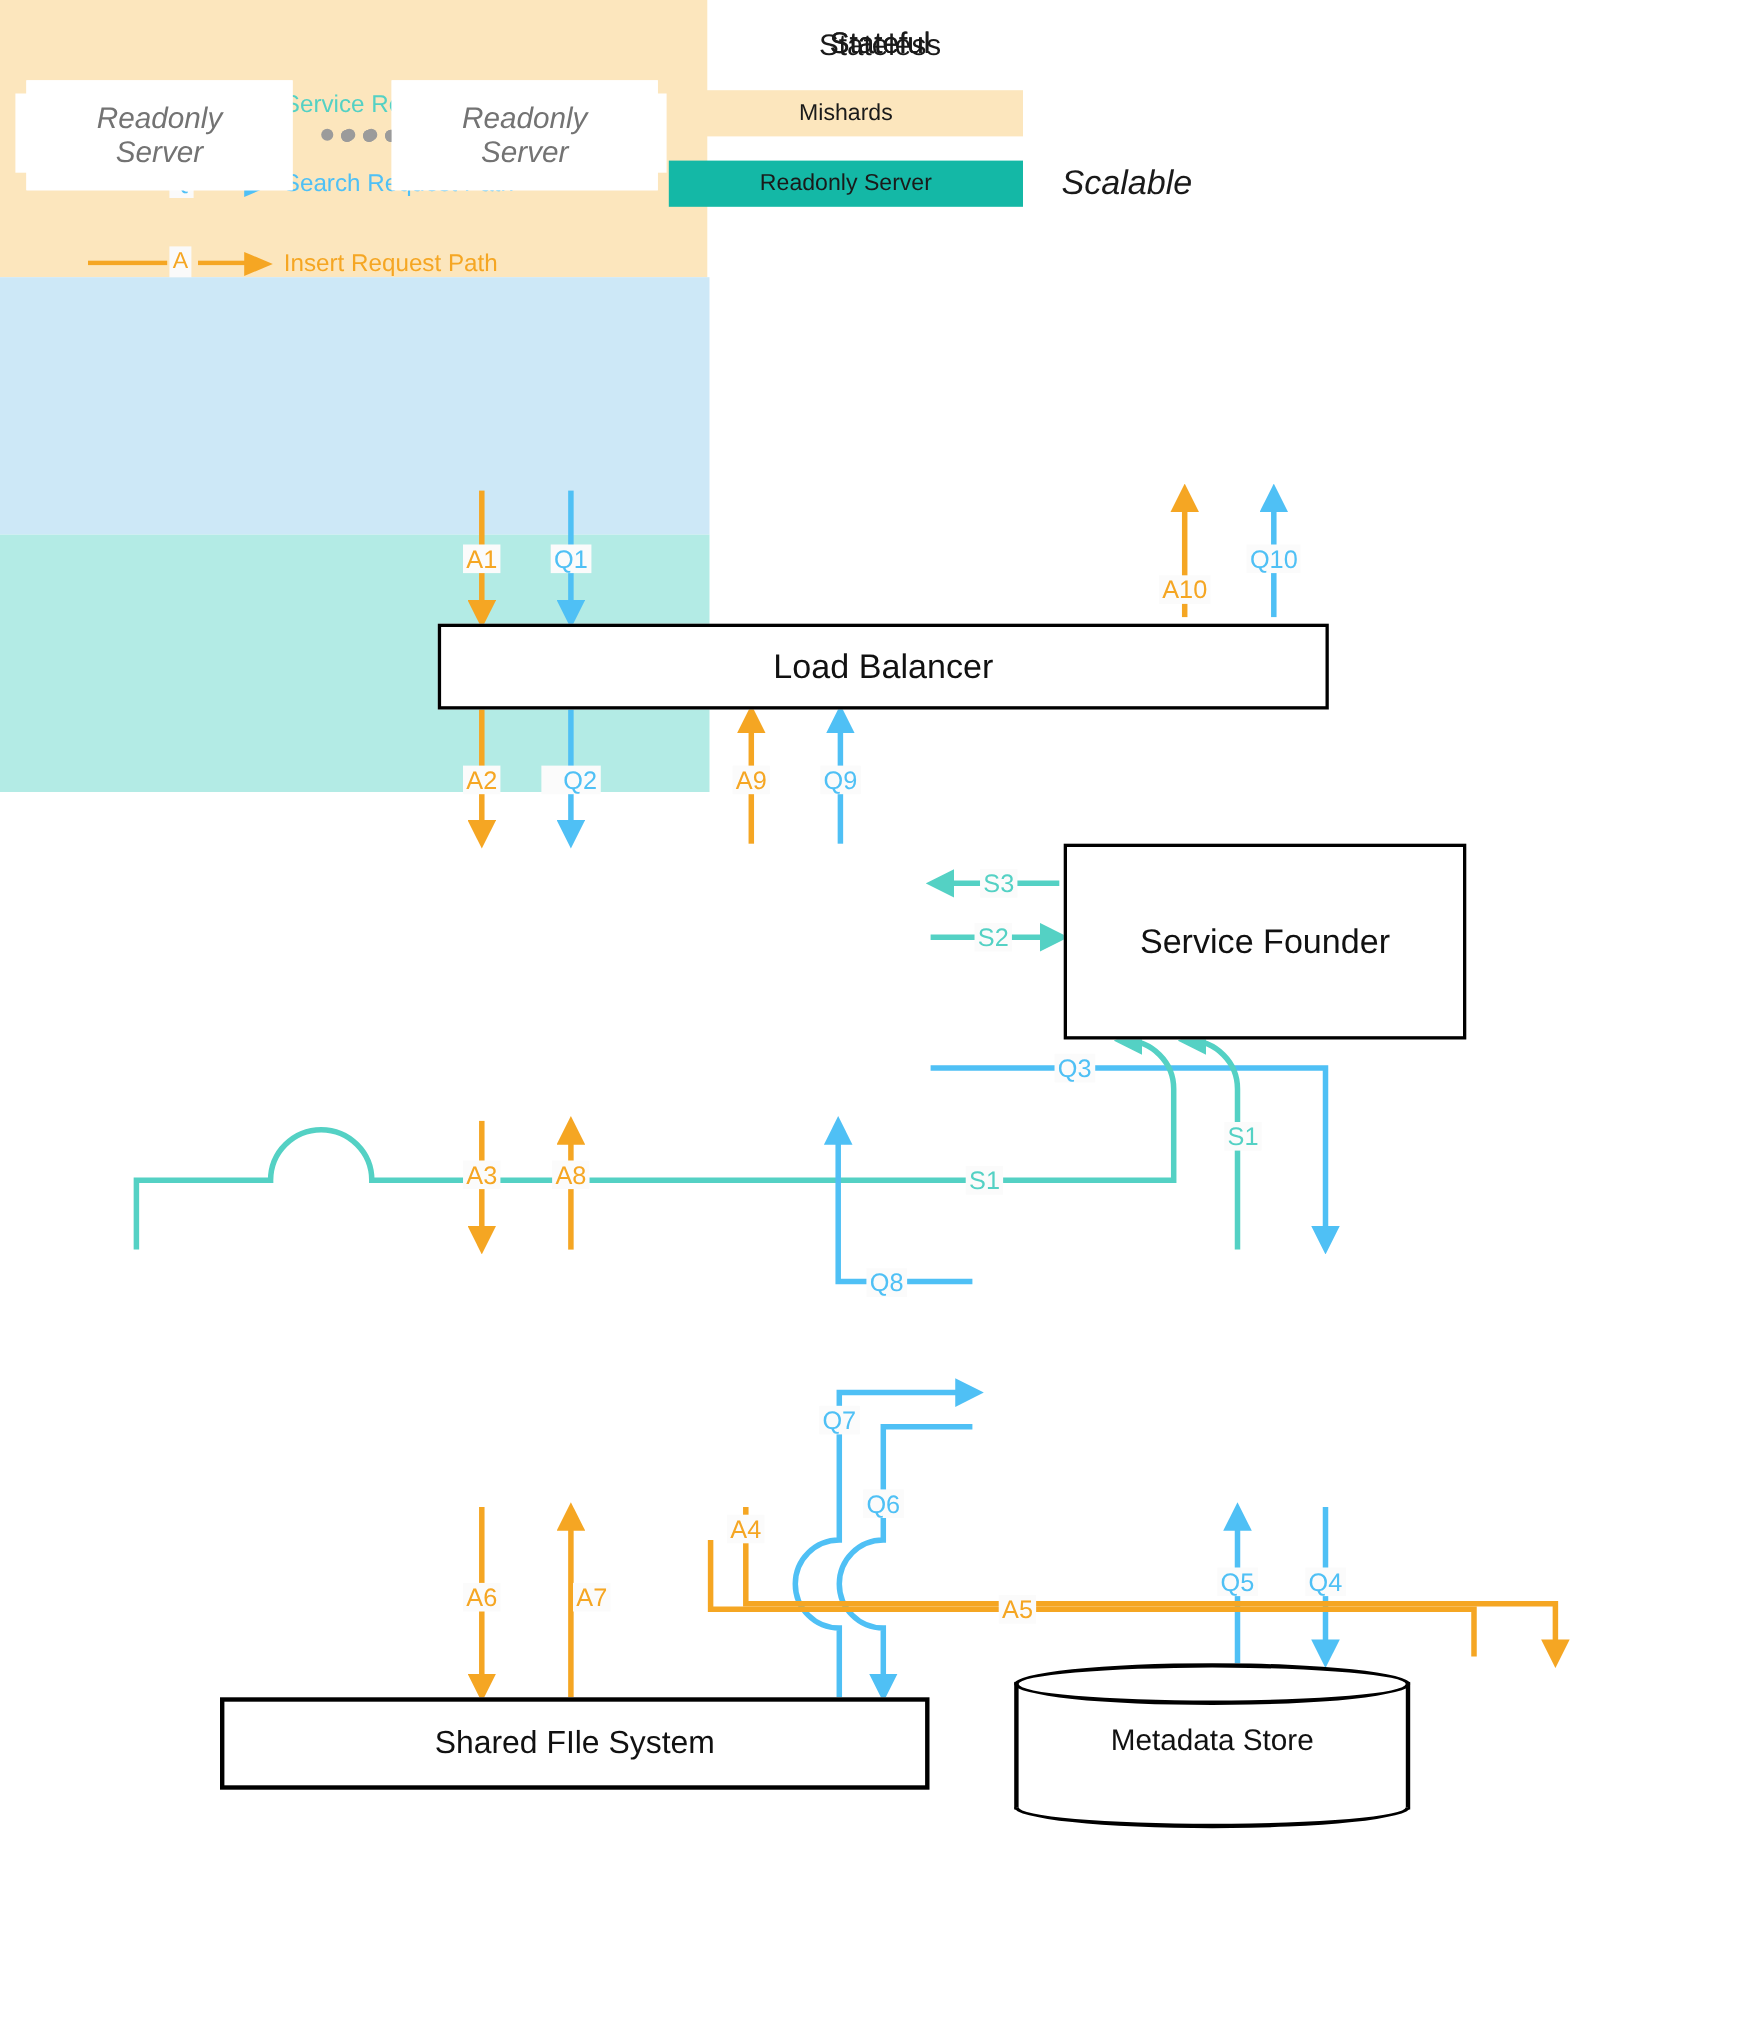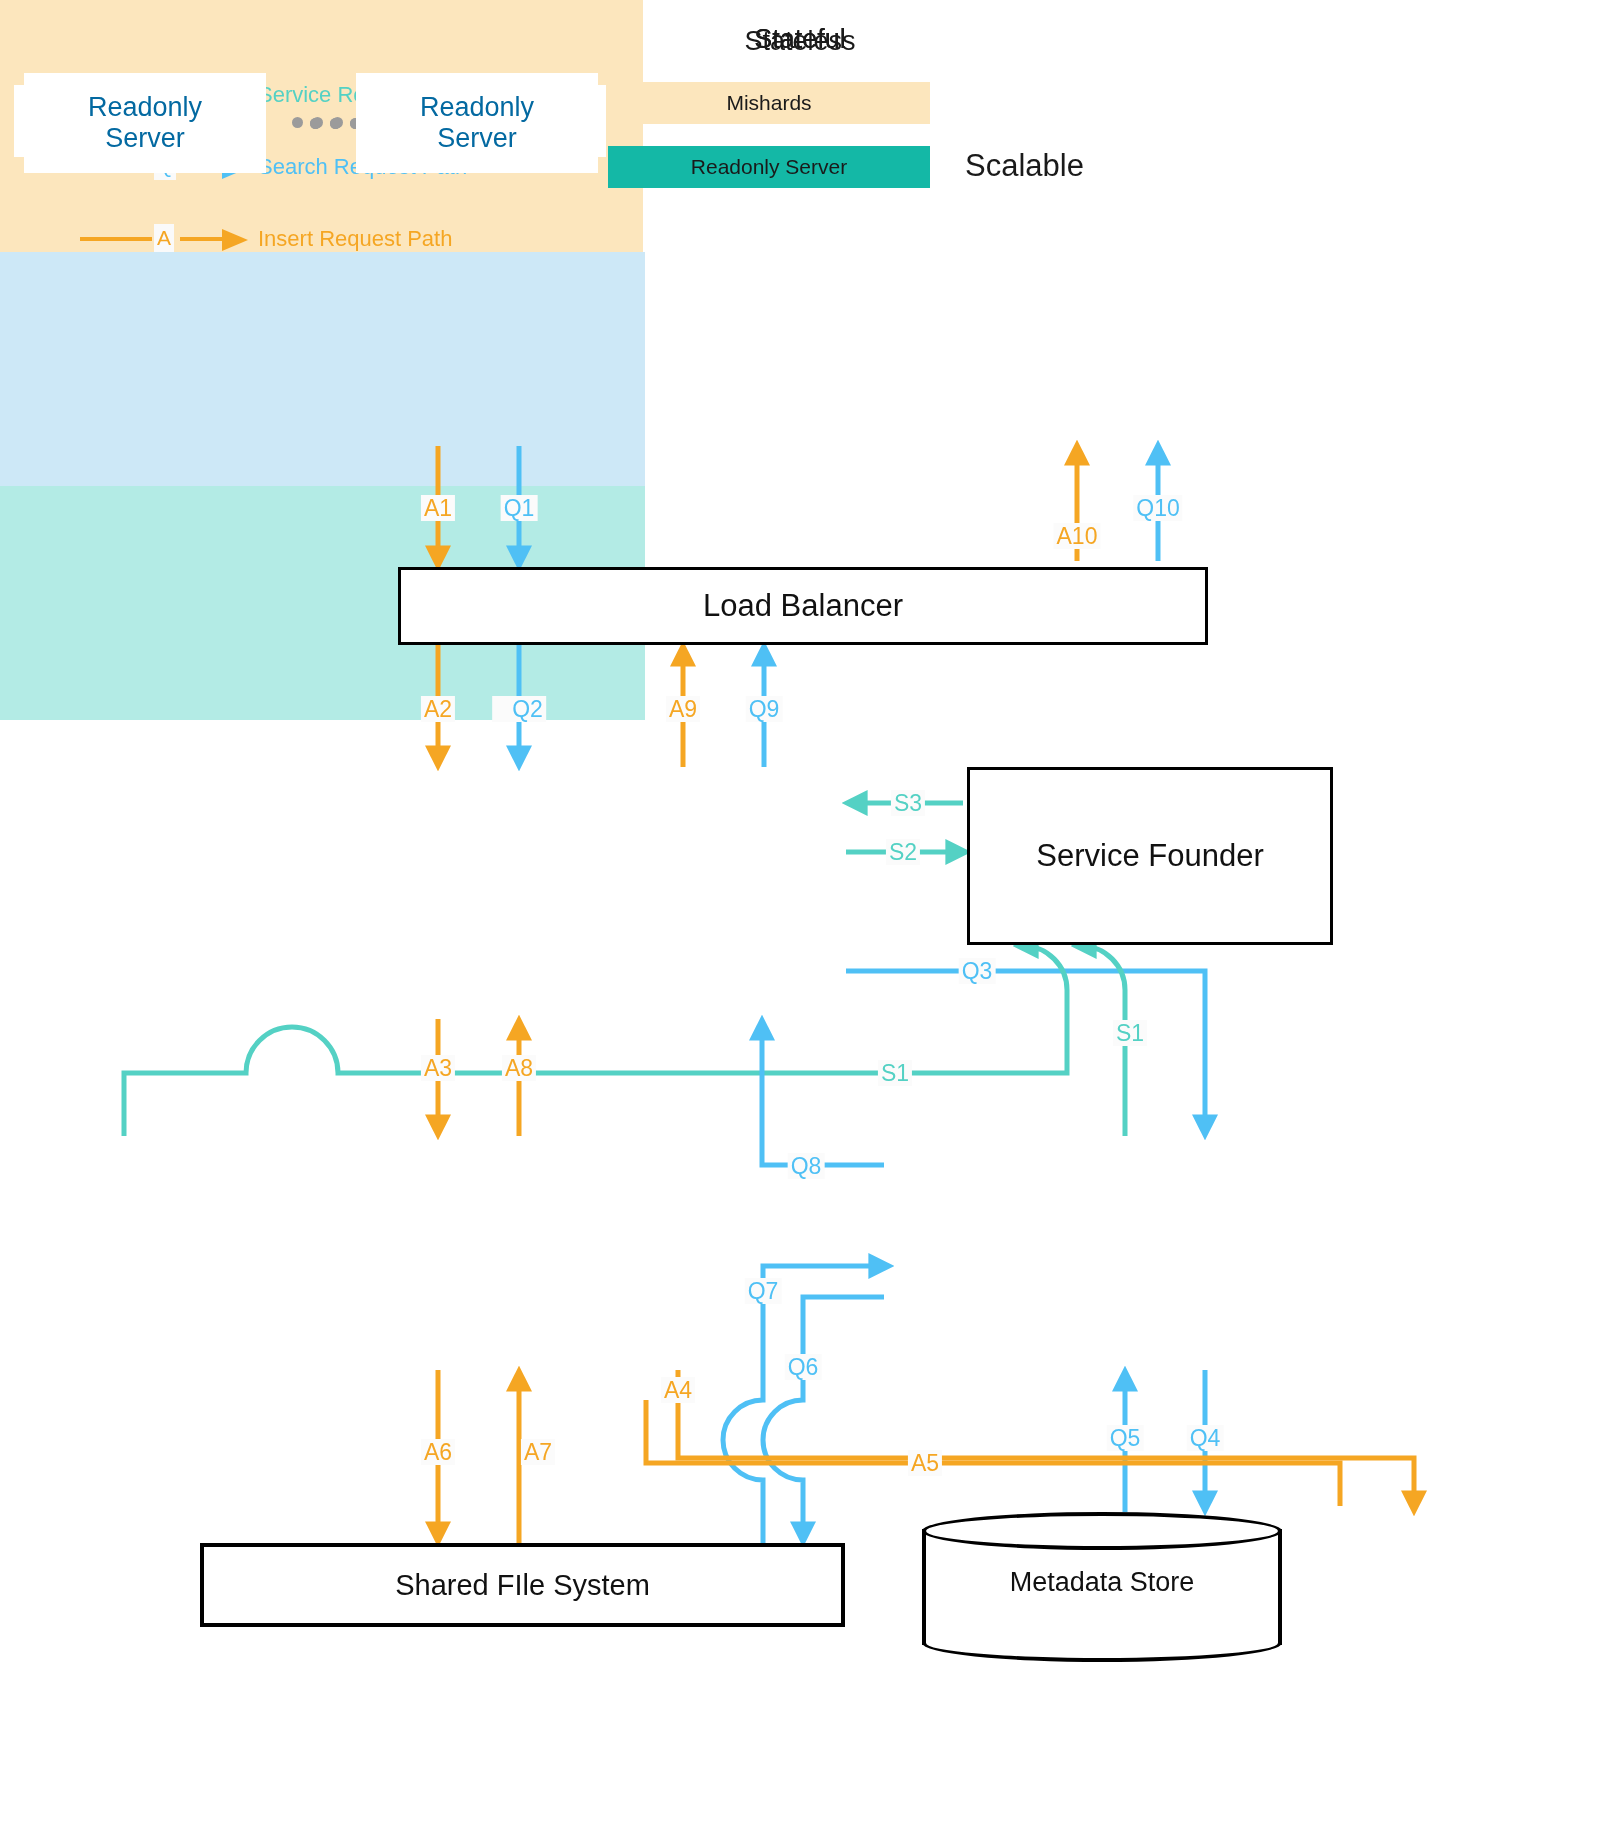--- a/index.html
+++ b/index.html
@@ -53,21 +53,21 @@
   }
   .leg-text { font-size: 22px; margin-left: 10px; white-space: nowrap; }
 
   .swatch {
     position: absolute; width: 322px; height: 42px;
     display: flex; align-items: center; justify-content: center;
     font-size: 21px; color: #1a1a1a;
   }
   #scalable-label {
     position: absolute; left: 965px; top: 148px;
-    font-size: 31px; color: #1a1a1a; white-space: nowrap;
+    font-size: 31px; color: #1a1a1a; white-space: nowrap; font-style: italic;
   }
 
   
   #clients {
     left: 402px; top: 371px; width: 805px; height: 75px;
     background: #5f5f6e; color: #ffffff;
     font-size: 31px;
   }
   #load-balancer {
     left: 398px; top: 567px; width: 810px; height: 78px;
@@ -91,22 +91,23 @@
     left: 884px; top: 1136px; width: 645px; height: 234px;
     background: #b3ebe5;
   }
   .group-title {
     position: absolute; left: 0; width: 100%;
     text-align: center; font-size: 27px; color: #1a1a1a;
   }
   .inner-box {
     position: absolute; background: #ffffff;
     display: flex; align-items: center; justify-content: center;
-    text-align: center; font-size: 27px; color: #0369a1;
+    text-align: center; font-size: 27px; color: #737373;
     line-height: 1.15;
+    font-style: italic;
   }
   .dots {
     position: absolute; display: flex; gap: 9px; align-items: center;
   }
   .dots i { display: block; width: 11px; height: 11px; border-radius: 50%; background: #9b9b9b; }
 
   #shared-fs {
     left: 200px; top: 1543px; width: 645px; height: 84px;
     background: #ffffff; border: 4px solid #000000;
     font-size: 29px; color: #111;

